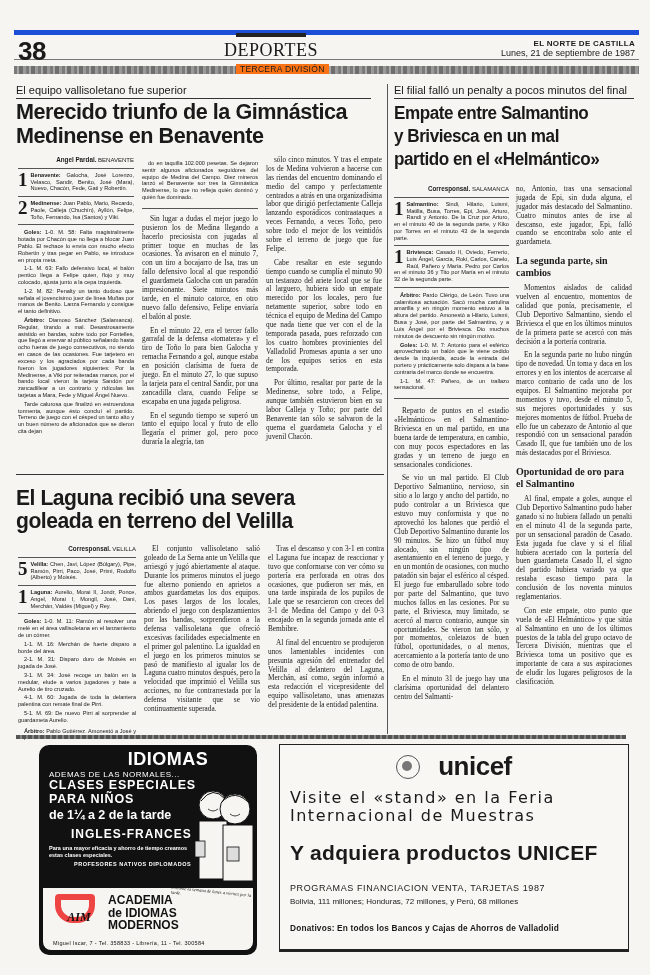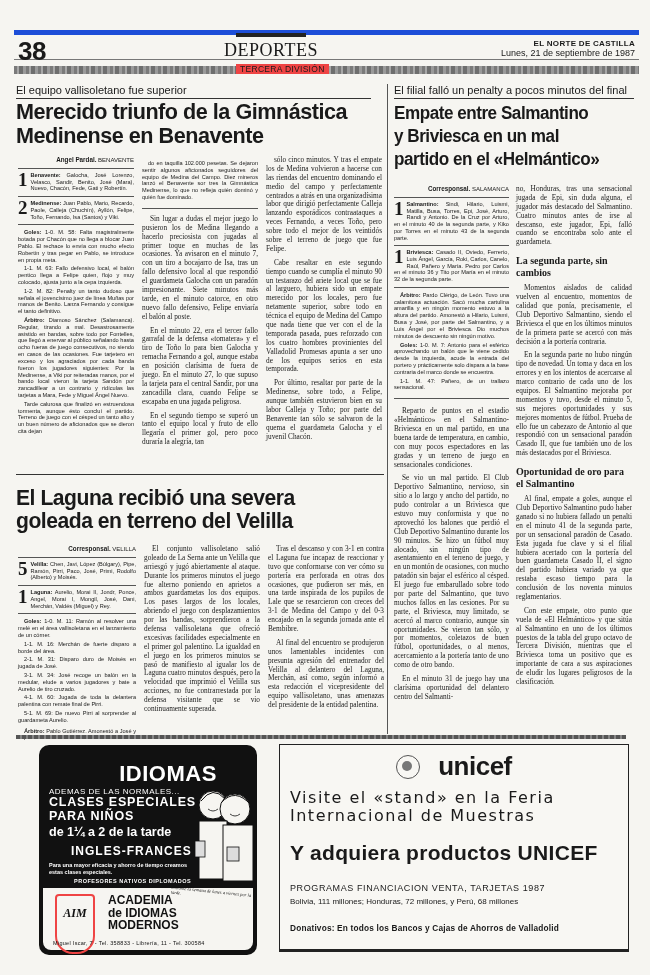--- a/index.html
+++ b/index.html
@@ -11,21 +11,21 @@
   .masthead { position: absolute; top: 30px; left: 0; width: 625px; height: 30px; border-top: 5px solid #1d4ed8; border-bottom: 1px solid #777; }
   .page-num { position: absolute; left: 4px; top: 1px; font-family: "Liberation Sans", sans-serif; font-weight: bold; font-size: 26px; letter-spacing: -0.5px; }
   .section-wrap { position: absolute; left: 222px; top: -2px; width: 70px; text-align: center; }
   .section-bar { height: 4px; background: #222; width: 70px; margin: 0 auto; }
   .section { font-family: "Liberation Serif", serif; font-size: 18px; letter-spacing: 0.5px; margin-top: 3px; white-space: nowrap; width: 100px; margin-left: -15px; }
   .paper { position: absolute; right: 4px; top: 4px; text-align: right; font-family: "Liberation Sans", sans-serif; }
   .paper .name { font-size: 8px; font-weight: bold; letter-spacing: 0.3px; }
   .paper .date { font-size: 9px; }
 
   .division-rule { position: absolute; top: 66px; left: 0; width: 625px; height: 8px; background: repeating-linear-gradient(90deg,#7a7a7a 0 3px,#a8a8a8 3px 5px,#6e6e6e 5px 9px,#9a9a9a 9px 12px); }
-  .division-label { position: absolute; top: 64px; left: 222px; background: #ef4444; padding: 0 4px; font-family: "Liberation Sans", sans-serif; font-size: 8.5px; letter-spacing: 0.3px; }
+  .division-label { position: absolute; top: 64px; left: 222px; background: #f97316; padding: 0 4px; font-family: "Liberation Sans", sans-serif; font-size: 8.5px; letter-spacing: 0.3px; }
 
   .kicker { position: absolute; font-family: "Liberation Sans", sans-serif; font-size: 11px; border-bottom: 1px solid #333; padding-bottom: 2px; }
   .headline { position: absolute; font-family: "Liberation Sans", sans-serif; font-weight: bold; line-height: 1.05; letter-spacing: -0.5px; transform-origin: left top; }
 
   .col { position: absolute; font-size: 6.6px; line-height: 1.18; text-align: justify; }
   .col.body { font-size: 7.3px; line-height: 1.22; }
   .byline { text-align: right; font-family: "Liberation Sans", sans-serif; font-size: 6px; margin-bottom: 4px; }
   .byline b { font-size: 6.3px; }
   .lineup { font-family: "Liberation Sans", sans-serif; font-size: 5.6px; line-height: 1.2; border-top: 1px solid #555; padding-top: 3px; padding-bottom: 4px; }
   .lineup .score { float: left; font-family: "Liberation Serif", serif; font-weight: bold; font-size: 19px; line-height: 16px; margin-right: 3px; }
@@ -34,30 +34,30 @@
   .facts p { text-indent: 6px; margin-bottom: 2px; }
   .col.body p { text-indent: 8px; margin-bottom: 5px; }
   .subhead { font-weight: bold; font-size: 10px; line-height: 1.15; margin: 8px 0 6px 0; text-align: left; }
 
   .vrule { position: absolute; width: 1px; background: #555; }
   .hrule { position: absolute; height: 1px; background: #333; }
   .thick-rule { position: absolute; height: 4px; background: repeating-linear-gradient(90deg,#555 0 4px,#888 4px 6px); }
 
   
   .ad-idiomas { position: absolute; left: 25px; top: 745px; width: 218px; height: 210px; background: #111; border-radius: 10px; color: #fff; overflow: hidden; }
-  .ad-idiomas .t1 { font-family: "Liberation Sans", sans-serif; font-weight: bold; font-size: 22px; text-align: center; margin-top: 16px; margin-left: 40px; letter-spacing: 0.5px; }
+  .ad-idiomas .t1 { font-family: "Liberation Sans", sans-serif; font-weight: bold; font-size: 18px; text-align: center; margin-top: 4px; margin-left: 40px; letter-spacing: 0.5px; }
   .ad-idiomas .t2 { font-family: "Liberation Sans", sans-serif; font-size: 8px; margin-left: 10px; letter-spacing: 0.5px; }
   .ad-idiomas .t3 { font-family: "Liberation Sans", sans-serif; font-weight: bold; font-size: 12.5px; margin-left: 10px; line-height: 1.1; letter-spacing: 0.8px; }
   .ad-idiomas .t4 { font-family: "Liberation Sans", sans-serif; font-weight: bold; font-size: 12.5px; margin-left: 10px; margin-top: 1px; }
   .ad-idiomas .t5 { font-family: "Liberation Sans", sans-serif; font-weight: bold; font-size: 12px; margin-left: 32px; margin-top: 5px; letter-spacing: 1px; }
   .ad-idiomas .t6 { font-family: "Liberation Sans", sans-serif; font-size: 5.5px; margin-left: 10px; margin-top: 4px; line-height: 1.3; width: 140px; font-weight: bold; }
   .ad-idiomas .t7 { font-family: "Liberation Sans", sans-serif; font-size: 5.5px; font-weight: bold; margin-left: 35px; margin-top: 2px; letter-spacing: 0.5px; }
   .ad-idiomas .kids { position: absolute; right: 4px; top: 38px; width: 62px; height: 98px; }
   .ad-idiomas .lower { position: absolute; left: 4px; right: 4px; top: 143px; height: 62px; background: #f6f5f1; color: #111; border-radius: 0 0 8px 8px; }
-  .ad-idiomas .crest { position: absolute; left: 12px; top: 6px; width: 40px; height: 60px; border: 2px solid #ef4444; border-radius: 4px 4px 18px 18px; }
+  .ad-idiomas .crest { position: absolute; left: 12px; top: 6px; width: 40px; height: 29px; border: 6px solid #ef4444; border-radius: 4px 4px 18px 18px; }
   .ad-idiomas .crest span { position: absolute; top: 10px; left: 0; width: 36px; text-align: center; font-family: "Liberation Serif", serif; font-style: italic; font-weight: bold; font-size: 12px; }
   .ad-idiomas .acad { position: absolute; left: 65px; top: 6px; font-family: "Liberation Sans", sans-serif; font-weight: bold; font-size: 12px; line-height: 1.05; }
   .ad-idiomas .note { position: absolute; left: 128px; top: 1px; font-size: 4.5px; font-style: italic; transform: rotate(6deg); width: 85px; }
   .ad-idiomas .addr { position: absolute; left: 10px; bottom: 4px; font-family: "Liberation Sans", sans-serif; font-size: 5.5px; letter-spacing: 0.3px; }
 
   .ad-unicef { position: absolute; left: 265px; top: 744px; width: 350px; height: 208px; border: 1.5px solid #222; border-bottom-width: 3px; background: #f8f7f3; }
   .ad-unicef .logo-row { position: absolute; top: 6px; left: 0; width: 100%; text-align: center; }
   .ad-unicef .emblem { display: inline-block; width: 24px; height: 24px; border-radius: 50%; border: 1.5px solid #555; vertical-align: middle; margin-right: 14px; position: relative; }
   .ad-unicef .emblem::after { content: ""; position: absolute; left: 5px; top: 5px; width: 10px; height: 10px; border-radius: 50%; background: #777; }
   .ad-unicef .brand { display: inline-block; font-family: "Liberation Sans", sans-serif; font-weight: bold; font-size: 26px; vertical-align: middle; letter-spacing: -0.5px; }
@@ -140,21 +140,21 @@
       <p><span>1-1. M. 47: Pañero, de un trallazo sensacional.</span></p>
     </div>
     <div class="col body" style="position:static;">
       <p>Reparto de puntos en el estadio «Helmántico» en el Salmantino-Briviesca en un mal partido, en una buena tarde de temperatura, en cambio, con muy pocos espectadores en las gradas y un terreno de juego en sensacionales condiciones.</p>
       <p>Se vio un mal partido. El Club Deportivo Salmantino, nervioso, sin sitio a lo largo y ancho del partido, no pudo controlar a un Briviesca que estuvo muy conformista y que no aprovechó los balones que perdió el Club Deportivo Salmantino durante los 90 minutos. Se hizo un fútbol muy alocado, sin ningún tipo de asentamiento en el terreno de juego, y en un montón de ocasiones, con mucho patadón sin bajar el esférico al césped. El juego fue embarullado sobre todo por parte del Salmantino, que tuvo muchos fallos en las cesiones. Por su parte, el Briviesca, muy limitado, se acercó al marco contrario, aunque sin oportunidades. Se vieron tan sólo, y por momentos, coletazos de buen fútbol, oportunidades, o al menos, acercamiento a la portería tanto de uno como de otro bando.</p>
       <p>En el minuto 31 de juego hay una clarísima oportunidad del delantero centro del Salmanti-</p>
     </div>
   </div>
 
   <div class="col body" style="left:502px; top:185px; width:116px;">
-    <p style="text-indent:0">no, Honduras, tras una sensacional jugada de Epi, sin duda alguna, el jugador más destacado del Salmantino. Cuatro minutos antes de irse al descanso, este jugador, Epi, falló cuando se encontraba solo ante el guardameta.</p>
+    <p style="text-indent:0">no, Antonio, tras una sensacional jugada de Epi, sin duda alguna, el jugador más destacado del Salmantino. Cuatro minutos antes de irse al descanso, este jugador, Epi, falló cuando se encontraba solo ante el guardameta.</p>
     <div class="subhead">La segunda parte, sin cambios</div>
     <p>Momentos aislados de calidad vuelven al encuentro, momentos de calidad que ponía, precisamente, el Club Deportivo Salmantino, siendo el Briviesca el que en los últimos minutos de la primera parte se acercó con más decisión a la portería contraria.</p>
     <p>En la segunda parte no hubo ningún tipo de novedad. Un toma y daca en los errores y en los intentos de acercarse al marco contrario de cada uno de los equipos. El Salmantino mejoraba por momentos y tuvo, desde el minuto 5, sus mejores oportunidades y sus mejores momentos de fútbol. Prueba de ello fue un cabezazo de Antonio al que respondió con un sensacional paradón Casado II, que fue también uno de los más destacados por el Briviesca.</p>
     <div class="subhead">Oportunidad de oro para el Salmantino</div>
     <p>Al final, empate a goles, aunque el Club Deportivo Salmantino pudo haber ganado si no hubiera fallado un penalti en el minuto 41 de la segunda parte, por un sensacional paradón de Casado. Esta jugada fue clave y si el filial hubiera acertado con la portería del buen guardameta Casado II, el signo del partido hubiera variado ya que restaba escaso tiempo para la conclusión de los noventa minutos reglamentarios.</p>
     <p>Con este empate, otro punto que vuela de «El Helmántico» y que sitúa al Salmantino en uno de los últimos puestos de la tabla del grupo octavo de Tercera División, mientras que el Briviesca toma un positivo que es importante de cara a sus aspiraciones de eludir los lugares peligrosos de la clasificación.</p>
   </div>
 
   <div class="headline" style="left:2px; top:486px; font-size:22px; transform: scaleX(0.96);">
     <div>El Laguna recibió una severa</div>

